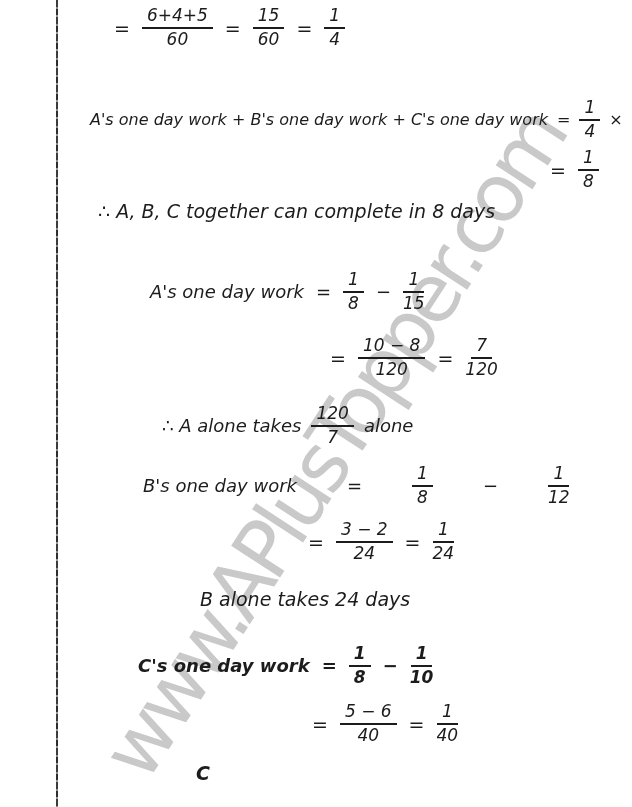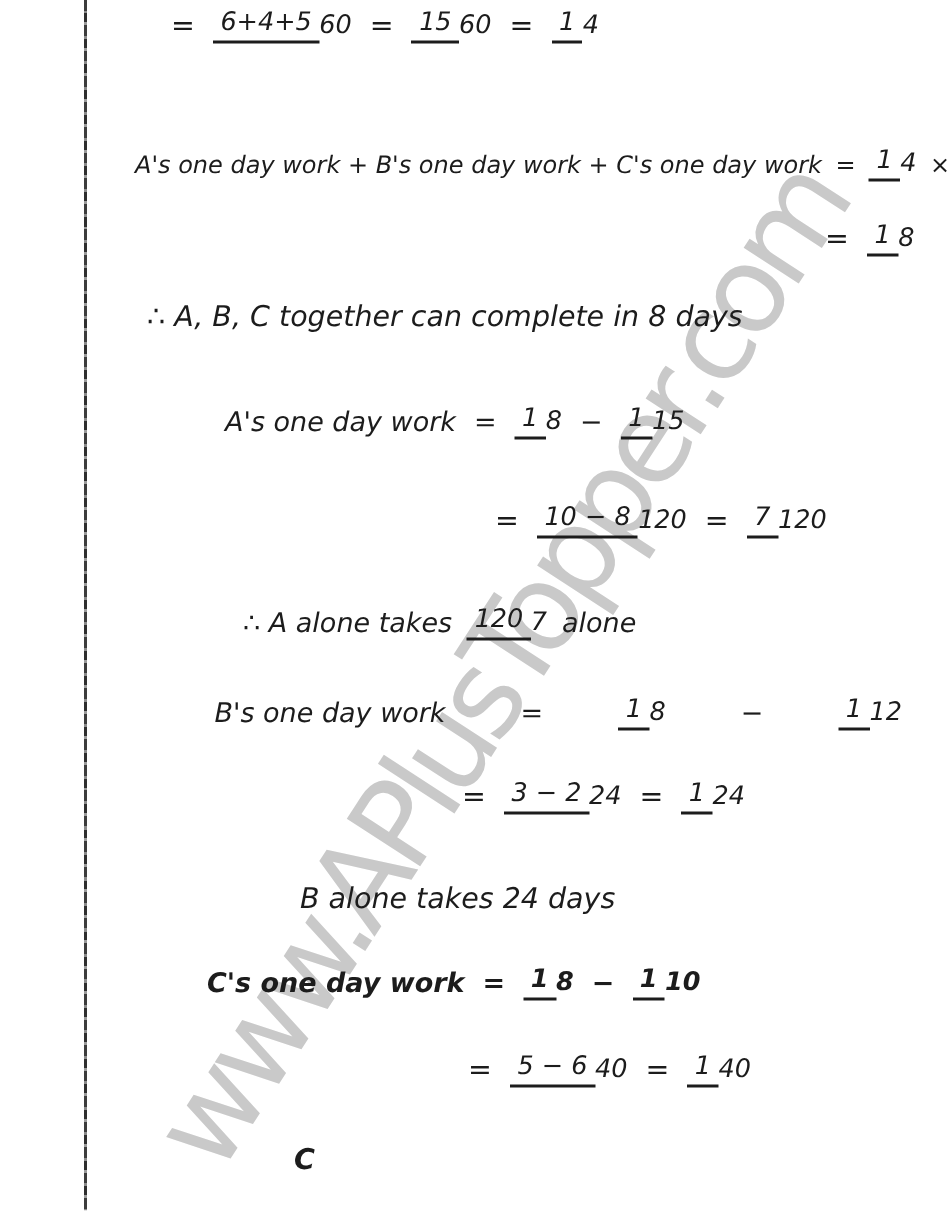--- a/index.html
+++ b/index.html
@@ -44,21 +44,21 @@
     align-items:center;
     gap:10px;
     color:#1c1c1c;
     font-style:italic;
     font-size:19px;
     white-space:nowrap;
     z-index:2;
   }
   .frac {
     display:inline-flex;
-    flex-direction:row;
+    flex-direction:column;
     align-items:center;
     line-height:1.15;
     font-size:17px;
   }
   .frac .num { padding:0 5px 1px; border-bottom:2px solid currentColor; }
   .frac .den { padding-top:1px; }
   .op { padding:0 2px; }
   .lead-bold { font-weight:bold; }
 
   .r1  { top:6px;   left:112px; }

